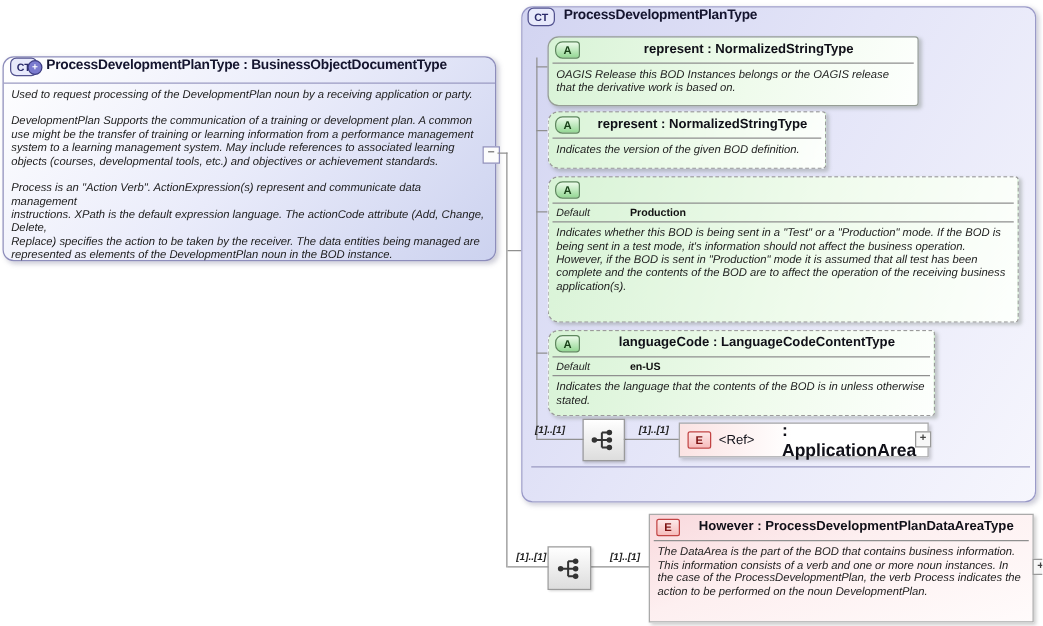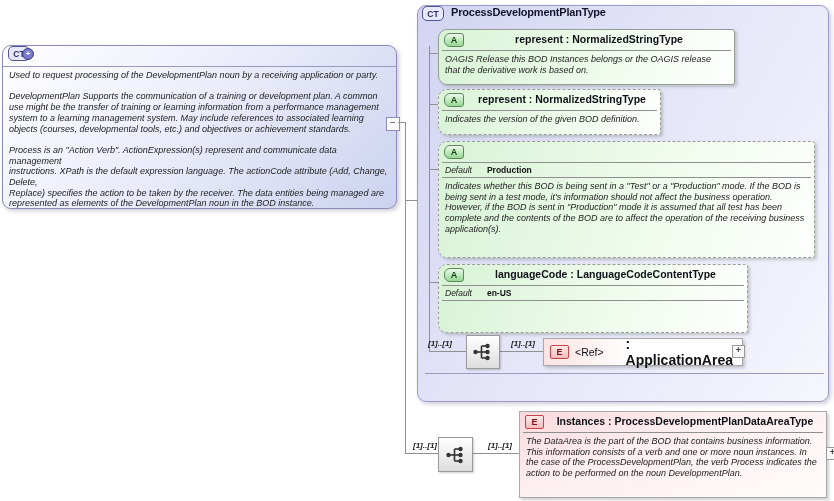--- a/index.html
+++ b/index.html
@@ -31,21 +31,21 @@
            font-size:9px;font-weight:bold;color:#7c1212;flex:none;}
   .attr-box{position:absolute;border-radius:9px 3px 3px 9px;
            background:linear-gradient(105deg,#d8f3d6 0%,#effbec 55%,#fdfffd 100%);
            box-shadow:2px 2px 3px rgba(110,120,110,.35);}
   .attr-box.req{border:1px solid #969e96;}
   .attr-box.opt{border:1px dashed #9b9b9b;}
   .attr-title-row{display:flex;align-items:flex-start;gap:5px;padding:3px 5px 2px 5px;}
   .attr-title{flex:1;text-align:center;font-weight:bold;font-size:10.5px;line-height:12.5px;
            color:#101018;word-break:break-all;}
   .divider{border-top:1px solid #8f8f8f;margin:1px 3px 0 3px;}
-  .default-row{display:flex;align-items:baseline;padding:2px 18px 1px 6px;font-size:8.5px;}
+  .default-row{display:flex;align-items:baseline;padding:2px 18px 1px 6px;font-size:8.5px;gap:17px;}
   .default-label{font-style:italic;color:#222;}
   .default-value{font-weight:bold;margin-left:15px;color:#111;}
   .attr-doc{padding:3px 6px 2px 6px;}
   .seq-icon{position:absolute;background:linear-gradient(#ffffff,#dddddd);border:1px solid #9a9a9a;
            display:flex;align-items:center;justify-content:center;box-shadow:1px 1px 2px rgba(0,0,0,.2);}
   .card{position:absolute;font-size:8px;font-weight:bold;font-style:italic;color:#222;white-space:nowrap;}
   .line{position:absolute;background:#909090;}
   .plusbox{position:absolute;width:11px;height:11px;background:#f7f7f7;border:1px solid #999;
            font-size:9px;line-height:9px;text-align:center;color:#444;font-weight:bold;}
   .toggle{position:absolute;left:386px;top:117px;width:12px;height:12px;background:#fcfcfc;
@@ -66,20 +66,21 @@
 <body>
 
 <div class="canvas">
 
   <div class="box left-box">
     <div class="box-header">
       <span class="ct-icon">
         <span>CT</span>
         <span class="plus-circle">+</span>
       </span>
+      <span class="box-title">ProcessDevelopmentPlanType : BusinessObjectDocumentType</span>
     </div>
     <div class="hdr-divider"></div>
     <div class="doc left-doc">Used to request processing of the DevelopmentPlan noun by a receiving application or party.
 
 DevelopmentPlan  Supports the communication of a training or development plan. A common use might be the transfer of training or learning information from a performance management system to a learning management system. May include references to associated learning objects (courses, developmental tools, etc.) and objectives or achievement standards.
 
 Process is an "Action Verb". ActionExpression(s) represent and communicate data management
 instructions. XPath is the default expression language. The actionCode attribute (Add, Change, Delete,
 Replace) specifies the action to be taken by the receiver. The data entities being managed are represented as elements of the DevelopmentPlan noun in the BOD instance.</div>
   </div>
@@ -142,20 +143,21 @@
       <div class="attr-title-row">
         <span class="a-icon">A</span>
         <span class="attr-title">languageCode : LanguageCodeContentType</span>
       </div>
       <div class="divider"></div>
       <div class="default-row">
         <span class="default-label">Default</span>
         <span class="default-value">en-US</span>
       </div>
       <div class="divider"></div>
+      <div class="doc attr-doc">Indicates the language that the contents of the BOD is in unless otherwise stated.</div>
     </div>
 
     <div class="card" style="left:10px;top:333px;">[1]..[1]</div>
     <div class="seq-icon" style="left:48px;top:329px;width:32px;height:32px;">
       <svg class="svgglyph" width="22" height="18" viewBox="0 0 22 18">
         <circle cx="3.5" cy="9" r="2.2"></circle>
         <line x1="5" y1="9" x2="9.5" y2="9"></line>
         <line x1="9.5" y1="3" x2="9.5" y2="15"></line>
         <line x1="9.5" y1="3" x2="14" y2="3"></line>
         <line x1="9.5" y1="9" x2="14" y2="9"></line>
@@ -188,20 +190,20 @@
       <circle cx="15.5" cy="3" r="2.2"></circle>
       <circle cx="15.5" cy="9" r="2.2"></circle>
       <circle cx="15.5" cy="15" r="2.2"></circle>
     </svg>
   </div>
   <div class="card" style="left:488px;top:441px;">[1]..[1]</div>
 
   <div class="dataarea-box">
     <div class="attr-title-row">
       <span class="e-icon">E</span>
-      <span class="attr-title">Instances : ProcessDevelopmentPlanDataAreaType</span>
+      <span class="attr-title">However : ProcessDevelopmentPlanDataAreaType</span>
     </div>
     <div class="divider"></div>
     <div class="doc attr-doc">The DataArea is the part of the BOD that contains business information. This information consists of a verb and one or more noun instances. In the case of the ProcessDevelopmentPlan, the verb Process indicates the action to be performed on the noun DevelopmentPlan.</div>
   </div>
   <div class="plusbox" style="left:826px;top:447px;">+</div>
 
 </div>
 
 </body></html>

